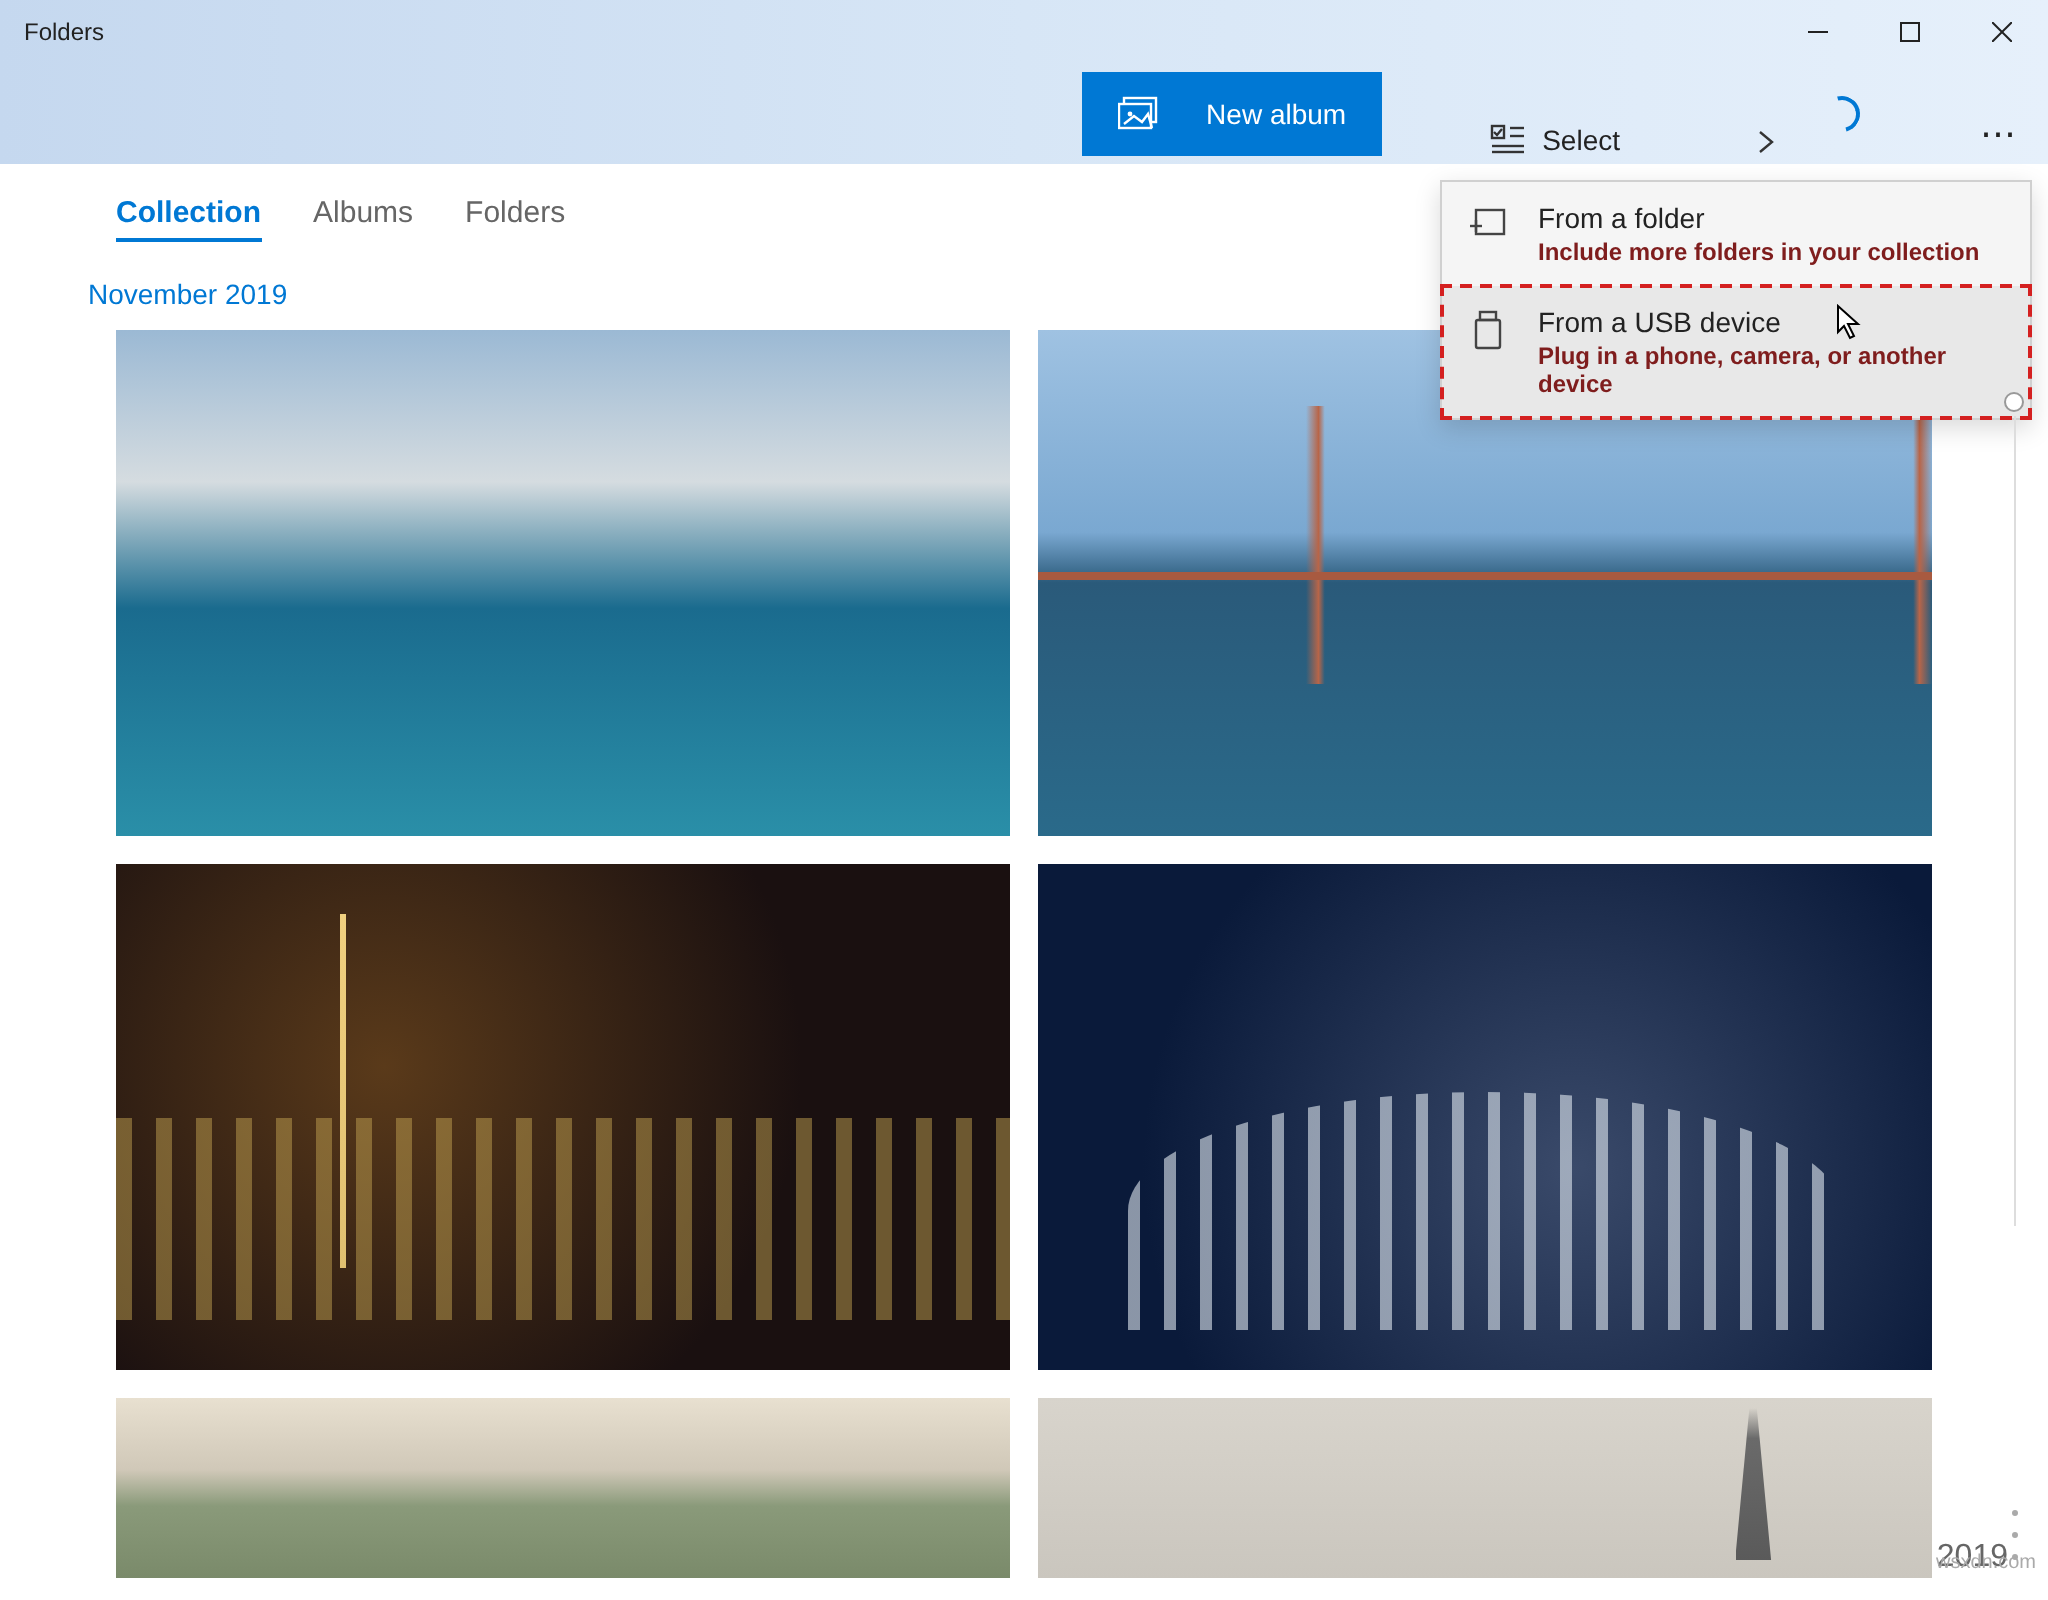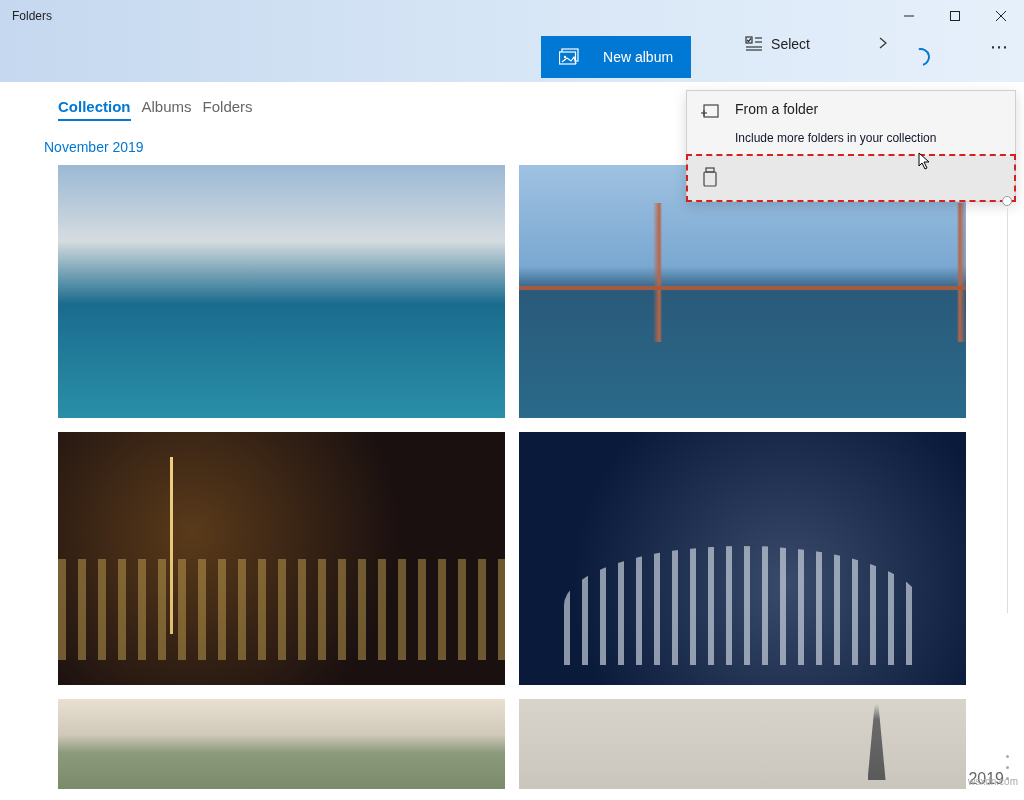--- a/index.html
+++ b/index.html
@@ -9,27 +9,27 @@
   .titlebar { height: 32px; background: linear-gradient(to right, #c5d8ef 0%, #d7e6f6 50%, #e6f0fb 100%); display: flex; align-items: center; justify-content: space-between; padding-left: 12px; }
   .title { font-size: 12px; color: #222; }
   .win-controls { display: flex; height: 100%; }
   .win-btn { width: 46px; height: 32px; display: flex; align-items: center; justify-content: center; font-size: 11px; font-family: "Segoe UI", sans-serif; }
   .win-btn svg { stroke: #222; fill: none; }
 
   
   .toolbar { height: 50px; background: linear-gradient(to right, #c5d8ef 0%, #d7e6f6 50%, #e6f0fb 100%); display: flex; align-items: center; justify-content: flex-end; padding-right: 4px; gap: 0; }
   .new-album-btn { background: #0078d4; color: #fff; height: 42px; padding: 0 18px; display: flex; align-items: center; gap: 24px; font-size: 14px; }
   .new-album-btn svg { stroke: #fff; fill: none; stroke-width: 1.2; }
-  .tool-btn { height: 42px; padding: 0 14px; display: flex; align-items: flex-start; gap: 8px; font-size: 14px; color: #222; margin-left: 40px; }
+  .tool-btn { height: 42px; padding: 0 14px; display: flex; align-items: flex-end; gap: 8px; font-size: 14px; color: #222; margin-left: 40px; }
   .tool-btn svg { stroke: #333; fill: none; stroke-width: 1.2; }
   .spinner { width: 18px; height: 18px; border: 2px solid transparent; border-top-color: #0078d4; border-right-color: #0078d4; border-radius: 50%; transform: rotate(30deg); margin: 0 10px; }
   .more { font-size: 18px; letter-spacing: 2px; padding: 0 10px; }
 
   
-  .tabs { display: flex; gap: 11px; padding: 16px 0 0 58px; font-size: 15px; color: #666; }
+  .tabs { display: flex; gap: 26px; padding: 16px 0 0 58px; font-size: 15px; color: #666; }
   .tab.active { color: #0078d4; font-weight: 600; border-bottom: 2px solid #0078d4; padding-bottom: 4px; }
   .tab { padding-bottom: 4px; }
 
   
   .date-header { color: #0078d4; font-size: 14px; padding: 18px 0 10px 44px; }
 
   
   .grid { padding: 0 58px; display: grid; grid-template-columns: 1fr 1fr; gap: 14px; }
   .thumb { width: 100%; height: 253px; background-size: cover; background-position: center; position: relative; overflow: hidden; }
   .thumb.row3 { height: 90px; }
@@ -42,28 +42,28 @@
   .img-vegas1 { background: radial-gradient(circle at 30% 40%, #5a3a1a 0%, #1a1010 60%), linear-gradient(180deg, #2a1a0a 0%, #1a1a2a 100%); }
   .img-vegas1::before { content:''; position:absolute; left:25%; top:10%; bottom:20%; width:3px; background: linear-gradient(180deg, #f0d080 0%, #e0c070 100%); }
   .img-vegas1::after { content:''; position:absolute; inset:50% 0 10% 0; background: repeating-linear-gradient(90deg, #c0a050 0 8px, transparent 8px 20px); opacity:0.5; }
   .img-vegas2 { background: radial-gradient(circle at 60% 60%, #3a4a6a 0%, #0a1a3a 70%), linear-gradient(180deg, #1a2a4a 0%, #0a1a3a 100%); }
   .img-vegas2::after { content:''; position:absolute; inset:45% 10% 8% 10%; background: repeating-linear-gradient(90deg, #e0e8f0 0 6px, transparent 6px 18px); opacity:0.6; border-radius:50% 50% 0 0; }
   .img-road { background: linear-gradient(180deg, #e8e0d0 0%, #d0c8b8 40%, #8a9a7a 60%, #7a8a6a 100%); }
   .img-paris { background: linear-gradient(180deg, #d8d4cc 0%, #cac6be 100%); position:relative; }
   .img-paris::before { content:''; position:absolute; right:18%; top:5%; bottom:10%; width:18px; background: linear-gradient(180deg, transparent 0%, #6a6a6a 20%, #5a5a5a 100%); clip-path: polygon(40% 0, 60% 0, 100% 100%, 0 100%); }
 
   
-  .dropdown { position: absolute; top: 90px; right: 8px; width: 330px; background: #f5f5f5; border: 1px solid #d0d0d0; box-shadow: 0 4px 12px rgba(0,0,0,0.15); }
+  .dropdown { position: absolute; top: 90px; right: 8px; width: 296px; background: #f5f5f5; border: 1px solid #d0d0d0; box-shadow: 0 4px 12px rgba(0,0,0,0.15); }
   .dd-item { display: flex; padding: 10px 14px; gap: 14px; align-items: flex-start; }
   .dd-item.highlighted { background: #e8e8e8; outline: 2px dashed #d42020; outline-offset: -1px; }
   .dd-icon { width: 20px; flex-shrink: 0; padding-top: 2px; }
   .dd-icon svg { stroke: #444; fill: none; stroke-width: 1.2; }
   .dd-text { flex: 1; }
   .dd-title { font-size: 14px; color: #222; }
-  .dd-sub { font-size: 12px; color: #0f172a; margin-top: 14px; }
+  .dd-sub { font-size: 12px; color: #7f1d1d; margin-top: 2px; font-weight: bold; }
   .cursor { position: absolute; top: 152px; right: 92px; }
 
   
   .timeline { position: absolute; right: 12px; top: 196px; bottom: 20px; width: 10px; display:flex; flex-direction:column; align-items:center; }
   .tl-circle { width:10px; height:10px; border:1px solid #999; border-radius:50%; background:#fff; }
   .tl-line { flex:1; width:1px; background:#ddd; margin:2px 0; }
   .tl-dots { display:flex; flex-direction:column; gap:8px; margin:140px 0 0 0; }
   .tl-dot { width:3px; height:3px; border-radius:50%; background:#aaa; }
   .tl-year { position:absolute; right:20px; bottom:12px; font-size:16px; color:#666; }
   .watermark { position:absolute; right:6px; bottom:13px; font-size:10px; color:#aaa;margin-top:41px; }
@@ -156,20 +156,24 @@
       <div class="dd-sub">Include more folders in your collection</div>
     </div>
   </div>
   <div class="dd-item highlighted">
     <div class="dd-icon">
       <svg width="18" height="20">
           <rect x="5" y="1" width="8" height="4"></rect>
           <rect x="3" y="5" width="12" height="14" rx="1"></rect>
         </svg>
     </div>
+    <div class="dd-text">
+      <div class="dd-title">From a USB device</div>
+      <div class="dd-sub">Plug in a phone, camera, or another device</div>
+    </div>
   </div>
 </div>
 
 <svg class="cursor" width="14" height="18">
     <path d="M1 1 L1 14 L4 11 L7 17 L9 16 L6 10 L11 10 Z" fill="#fff" stroke="#000" stroke-width="1"></path>
   </svg>
 
 <div class="timeline">
   <div class="tl-circle"></div>
   <div class="tl-line"></div>

